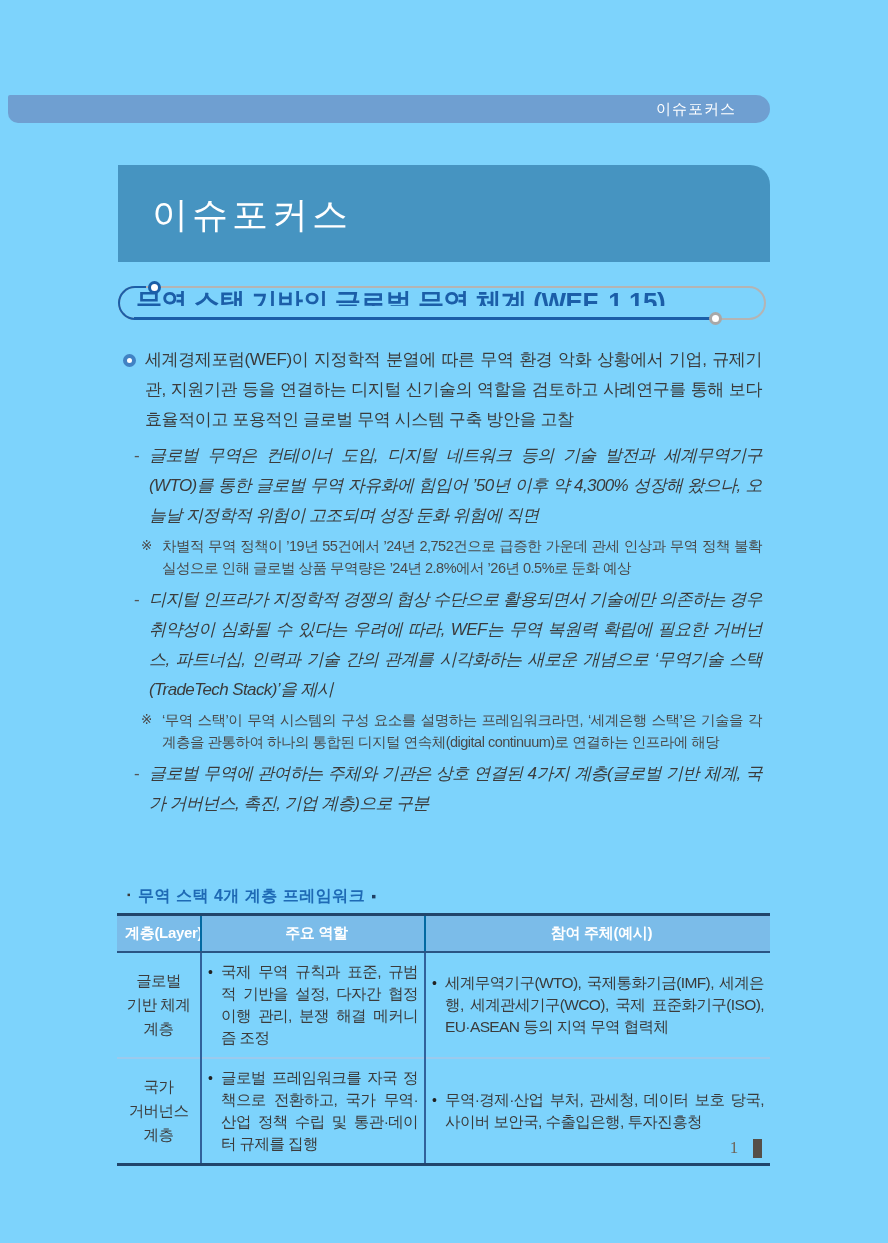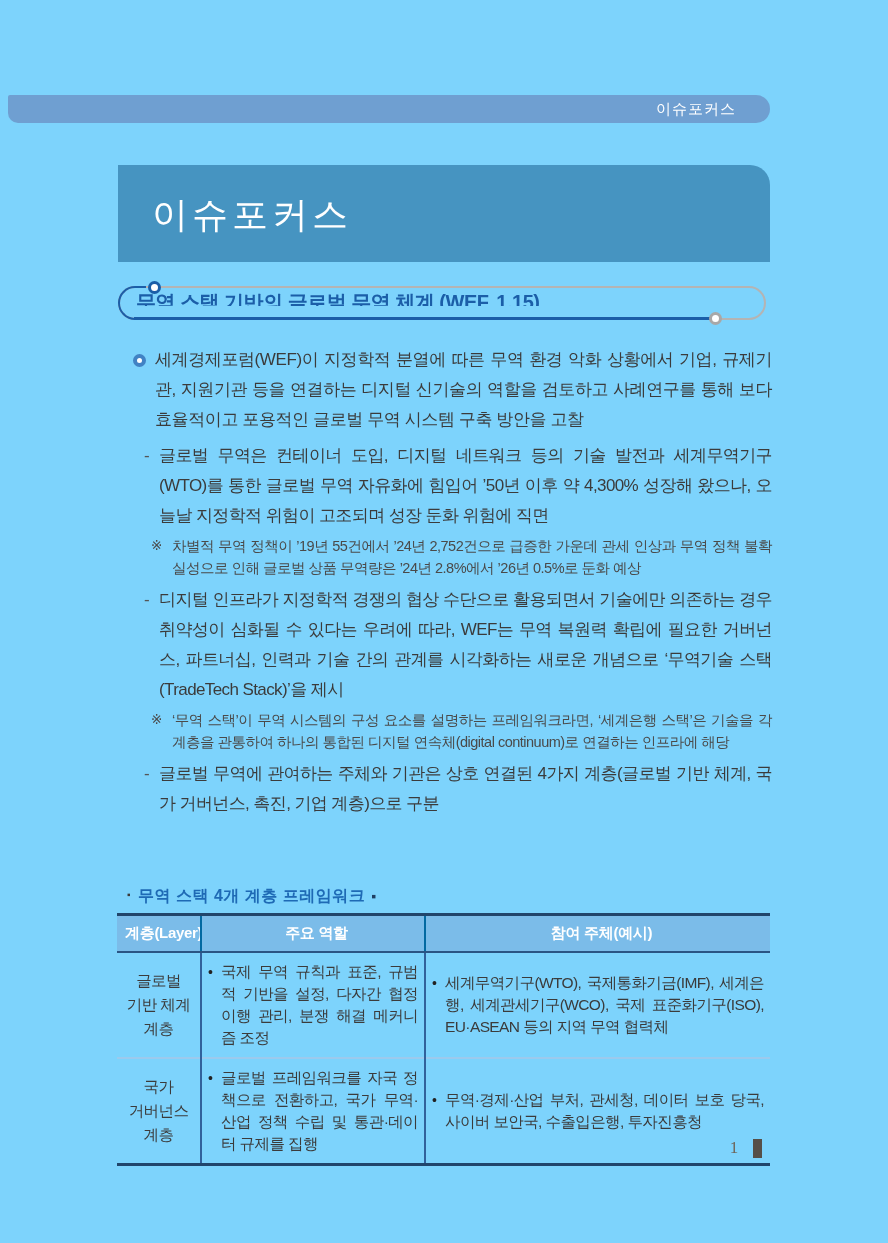--- a/index.html
+++ b/index.html
@@ -28,35 +28,35 @@
   
   .section-pill{position:absolute;left:118px;top:286px;width:648px;height:34px;}
   .pill-gray{position:absolute;inset:0;border:2px solid #b4b4b4;border-radius:17px;box-sizing:border-box;}
   .pill-blue{position:absolute;left:0;top:0;bottom:0;width:28px;border:2px solid #1b5ea8;border-right:none;border-radius:17px 0 0 17px;box-sizing:border-box;}
   .pill-blue-bottom{position:absolute;left:16px;bottom:0;width:578px;height:3px;background:#1b5ea8;}
   .donut{position:absolute;width:7px;height:7px;border-radius:50%;background:#ffffff;box-sizing:content-box;}
   .donut-top{left:30px;top:-5px;border:3px solid #1b5ea8;}
   .donut-bottom{left:591px;bottom:-5px;border:3px solid #a8a8a8;}
   .section-title{
     position:absolute;left:18px;top:0;right:20px;height:20px;line-height:33px;
-    color:#1b5ea8;font-weight:bold;font-size:20px;letter-spacing:-0.5px;
+    color:#1b5ea8;font-weight:bold;font-size:26px;letter-spacing:-0.5px;
     white-space:nowrap;overflow:hidden;
   }
   
-  .content{position:absolute;left:120px;top:345px;width:652px;}
+  .content{position:absolute;left:110px;top:345px;width:652px;}
   .li-main{display:flex;margin-bottom:6px;}
   .li-main .bullet-donut{
     flex:0 0 13px;width:13px;height:13px;border-radius:50%;
     border:4px solid #4182c4;background:#ffffff;box-sizing:border-box;
     margin:9px 9px 0 13px;
   }
   .li-main p{margin:0;font-size:17px;line-height:30px;text-align:justify;color:#3b3b3b;letter-spacing:-0.4px;}
   .li-dash{display:flex;margin-bottom:4px;padding-left:24px;}
   .li-dash .dash{flex:0 0 15px;font-size:17px;line-height:30px;color:#555;}
-  .li-dash p{margin:0;font-size:17px;line-height:30px;text-align:justify;color:#3b3b3b;letter-spacing:-0.6px;}
+  .li-dash p{margin:0;font-size:17px;line-height:30px;text-align:justify;color:#3b3b3b;letter-spacing:-0.6px;font-style:italic;}
   .li-note{display:flex;margin-bottom:6px;padding-left:31px;}
   .li-note .ref{flex:0 0 21px;font-size:13.5px;line-height:22px;color:#4a4a4a;}
   .li-note p{margin:0;font-size:14.5px;line-height:22px;text-align:justify;color:#4a4a4a;letter-spacing:-0.5px;}
   .mt{margin-top:10px;}
   
   .tbl-caption{
     position:absolute;left:127px;top:886px;width:653px;text-align:left;
     font-weight:bold;font-size:16px;color:#1e6ab5;letter-spacing:0.5px;
   }
   .cap-sq-l{color:#3b3b3b;font-size:10px;vertical-align:3px;margin-right:7px;}

